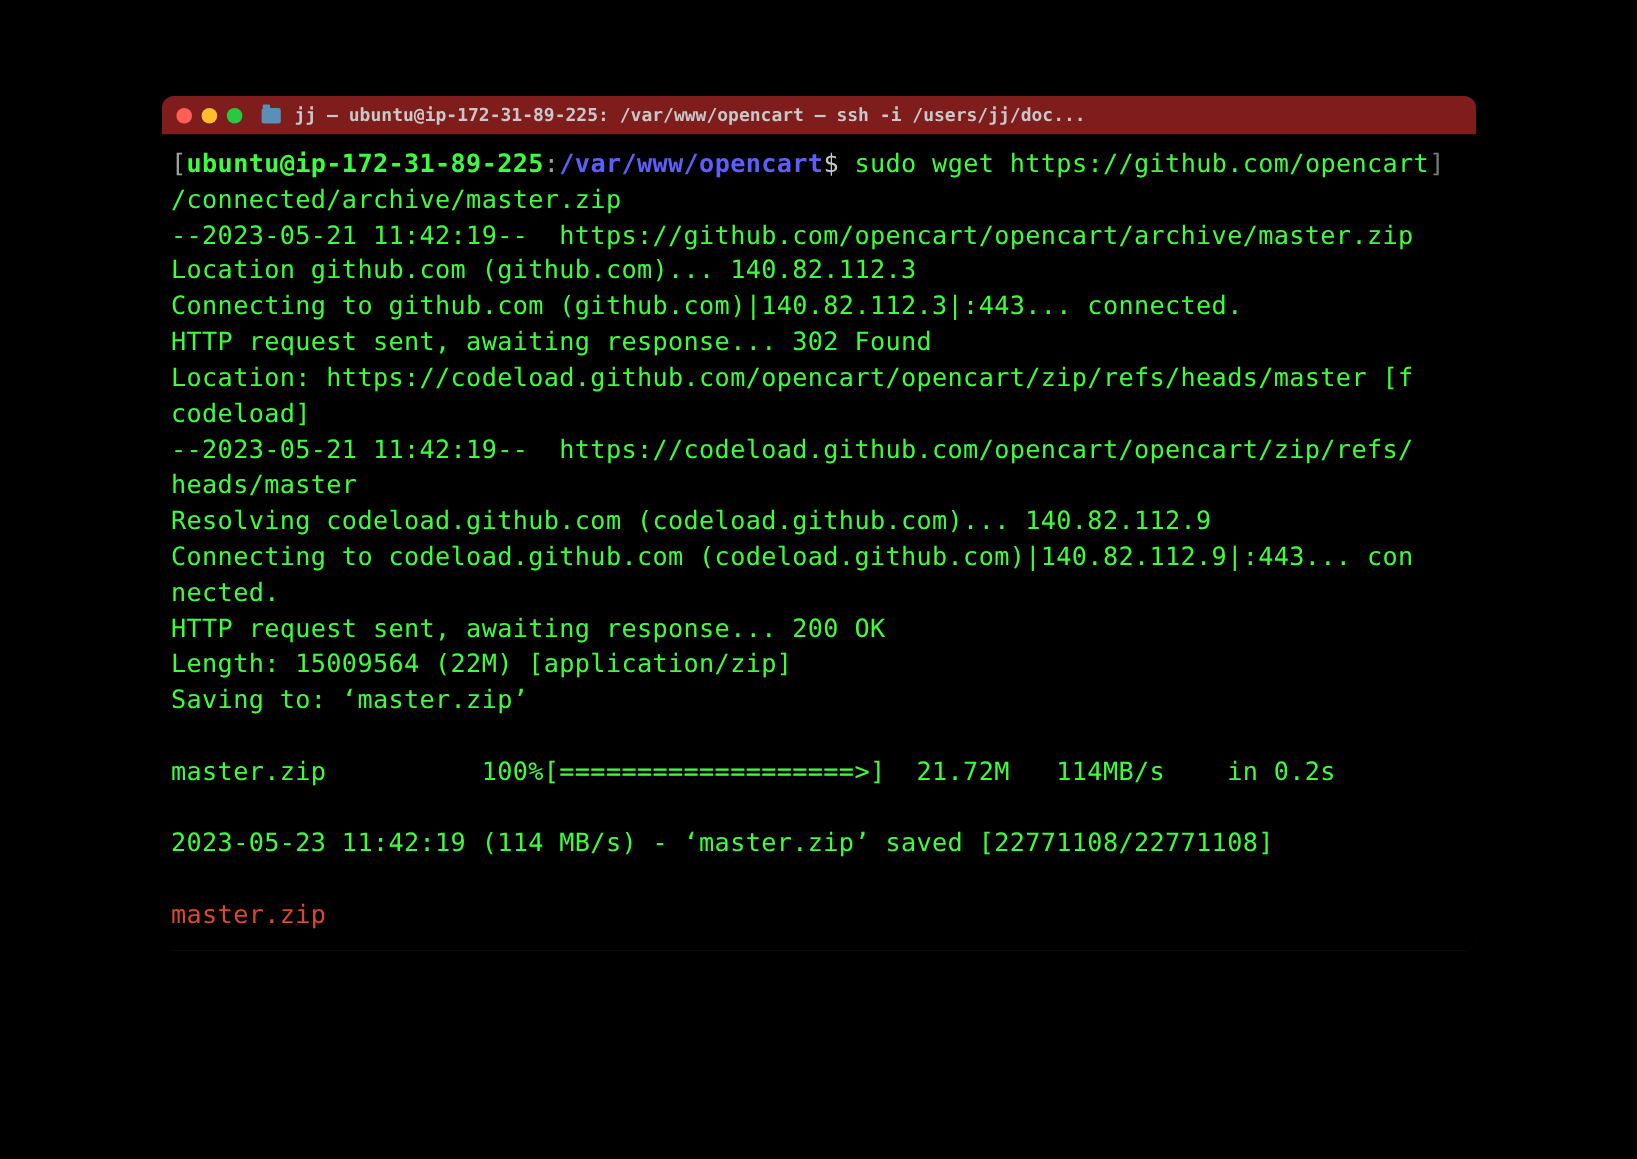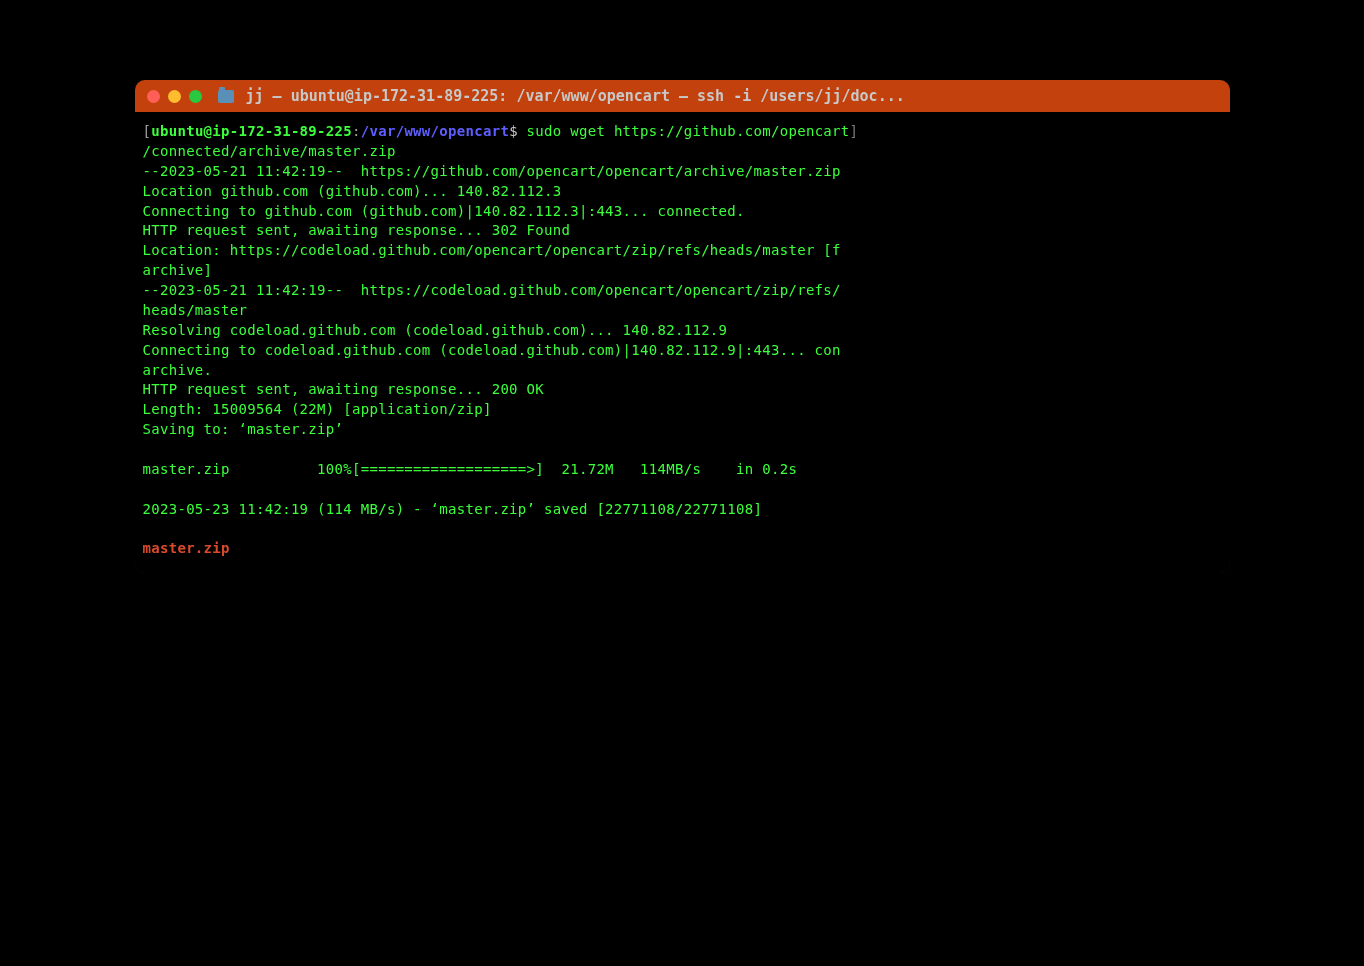--- a/index.html
+++ b/index.html
@@ -21,21 +21,21 @@
     
     .terminal-window {
       width: 1095px;
       background: #1a1a1a;
       border-radius: 10px;
       overflow: hidden;
       box-shadow: 0 20px 60px rgba(0,0,0,0.8);
     }
     
     .title-bar {
-      background: #c2410c;
+      background: #7f1d1d;
       height: 32px;
       display: flex;
       align-items: center;
       padding: 0 12px;
       gap: 8px;
     }
     
     .traffic-lights {
       display: flex;
       gap: 8px;
@@ -78,37 +78,37 @@
       font-weight: 600;
       margin-left: 4px;
       white-space: nowrap;
       overflow: hidden;
       text-overflow: ellipsis;
     }
     
     .terminal-body {
       background: #000;
       padding: 10px 8px 14px 8px;
-      font-size: 14px;
+      font-size: 21px;
       line-height: 1.42;
       font-weight: 500;
       letter-spacing: 0.3px;
     }
     
     .line {
       white-space: pre;
       color: #3cff3c;
     }
     
     .prompt-bracket { color: #a0a0a0; }
     .prompt-user { color: #3cff3c; font-weight: 600; }
     .prompt-path { color: #5e5eff; font-weight: 600; }
     .prompt-dollar { color: #c8c8c8; }
     .output-green { color: #3cff3c; }
-    .file-red { color: #d94a2b; font-weight: 700; }
+    .file-red { color: #d94a2b; font-weight: 400; }
     .cmd-text { color: #3cff3c; }
     .right-bracket { color: #7a7a7a; }
   </style>
 </head>
 <body>
 
 <div class="terminal-window">
   <div class="title-bar">
     <div class="traffic-lights">
       <div class="traffic-light tl-red"></div>
@@ -120,26 +120,26 @@
   </div>
 
   <div class="terminal-body">
     <div class="line"><span class="prompt-bracket">[</span><span class="prompt-user">ubuntu@ip-172-31-89-225</span><span class="prompt-bracket">:</span><span class="prompt-path">/var/www/opencart</span><span class="prompt-dollar">$</span><span class="cmd-text"> sudo wget https://github.com/opencart</span><span class="right-bracket">]</span></div>
     <div class="line output-green">/connected/archive/master.zip</div>
     <div class="line output-green">--2023-05-21 11:42:19--  https://github.com/opencart/opencart/archive/master.zip</div>
     <div class="line output-green">Location github.com (github.com)... 140.82.112.3</div>
     <div class="line output-green">Connecting to github.com (github.com)|140.82.112.3|:443... connected.</div>
     <div class="line output-green">HTTP request sent, awaiting response... 302 Found</div>
     <div class="line output-green">Location: https://codeload.github.com/opencart/opencart/zip/refs/heads/master [f</div>
-    <div class="line output-green">archive]</div>
+    <div class="line output-green">codeload]</div>
     <div class="line output-green">--2023-05-21 11:42:19--  https://codeload.github.com/opencart/opencart/zip/refs/</div>
     <div class="line output-green">heads/master</div>
     <div class="line output-green">Resolving codeload.github.com (codeload.github.com)... 140.82.112.9</div>
     <div class="line output-green">Connecting to codeload.github.com (codeload.github.com)|140.82.112.9|:443... con</div>
-    <div class="line output-green">archive.</div>
+    <div class="line output-green">nected.</div>
     <div class="line output-green">HTTP request sent, awaiting response... 200 OK</div>
     <div class="line output-green">Length: 15009564 (22M) [application/zip]</div>
     <div class="line output-green">Saving to: ‘master.zip’</div>
     <div class="line output-green"> </div>
     <div class="line output-green">master.zip          100%[===================&gt;]  21.72M   114MB/s    in 0.2s   </div>
     <div class="line output-green"> </div>
     <div class="line output-green">2023-05-23 11:42:19 (114 MB/s) - ‘master.zip’ saved [22771108/22771108]</div>
     <div class="line output-green"> </div>
     <div class="line"><span class="file-red">master.zip</span></div>
   </div>

